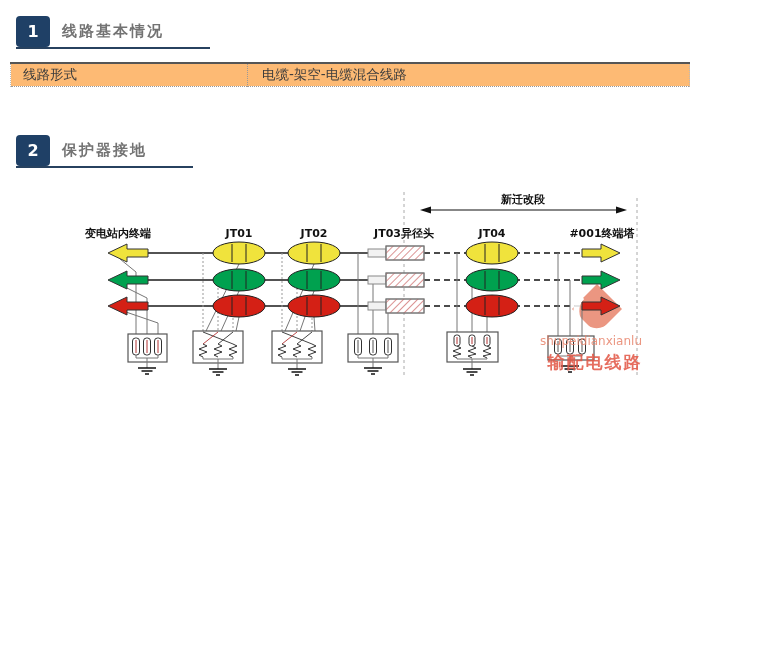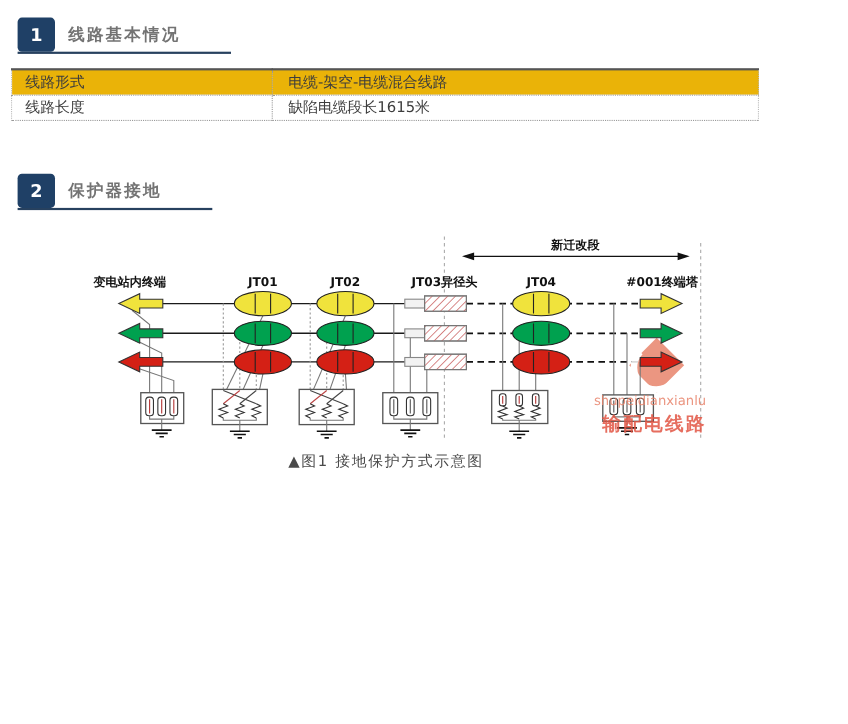--- a/index.html
+++ b/index.html
@@ -10,21 +10,21 @@
   .sec-header { display:flex; align-items:flex-end; width:fit-content; border-bottom:2px solid #27415F; padding-right:46px; margin-left:6px; }
   .sec-num { width:34px; height:31px; background:#1F4066; color:#fff; font-weight:bold; font-size:16px; display:flex; align-items:center; justify-content:center; border-radius:4px; }
   .sec-title { color:#737373; font-weight:bold; font-size:15px; letter-spacing:2px; margin:0 0 6px 12px; }
 
   
   table.info { border-collapse:collapse; width:680px; margin-top:13px; border-top:2px solid #555; border-bottom:1px dotted #999; }
   table.info td { height:23px; font-size:13.5px; color:#3d3d3d; padding:0 0 0 12px; border-bottom:1px dotted #999; }
   table.info tr:last-child td { border-bottom:none; }
   table.info td.k { width:237px; border-left:1px dotted #bbb; }
   table.info td.v { border-left:1px dotted #999; border-right:1px dotted #bbb; padding-left:14px; }
-  table.info tr.alt td { background:#eab308; }
+  table.info tr.alt td { background:#fdba74; }
 
   .sec2 { margin-top:48px; }
 
   p.desc { width:688px; margin:16px 0 0 25px; font-size:15px; line-height:38.5px; color:#141414; text-indent:2em; letter-spacing:0.5px; font-family:"DejaVu Sans","Liberation Sans",sans-serif; }
 
   .diagram { margin-top:8px; }
   .caption { margin:0 0 0 252px; font-size:13.5px; color:#4a4a4a; letter-spacing:1.5px; }
 
   
   .wire { stroke:#1a1a1a; stroke-width:1.3; }
@@ -50,24 +50,20 @@
     <div class="sec-title">线路基本情况</div>
   </div>
 
   
   <table class="info">
     <tbody>
     <tr class="alt">
       <td class="k">线路形式</td>
       <td class="v">电缆-架空-电缆混合线路</td>
     </tr>
-    <tr>
-      <td class="k">线路长度</td>
-      <td class="v">缺陷电缆段长1615米</td>
-    </tr>
   </tbody>
     </table>
 
   
   <div class="sec-header sec2">
     <div class="sec-num">2</div>
     <div class="sec-title">保护器接地</div>
   </div>
 
   
@@ -299,15 +295,14 @@
         </g>
     </g>
 
     <g opacity="0.85">
       <text x="581" y="169" text-anchor="middle" font-size="12" fill="#E8846C">shupeidianxianlu</text>
       <text x="585" y="192" text-anchor="middle" font-size="17" font-weight="bold" letter-spacing="2" fill="#E25544">输配电线路</text>
     </g>
   </svg>
 
   
-  <div class="caption">▲图1 接地保护方式示意图</div>
 
 </div>
 
 </body></html>

